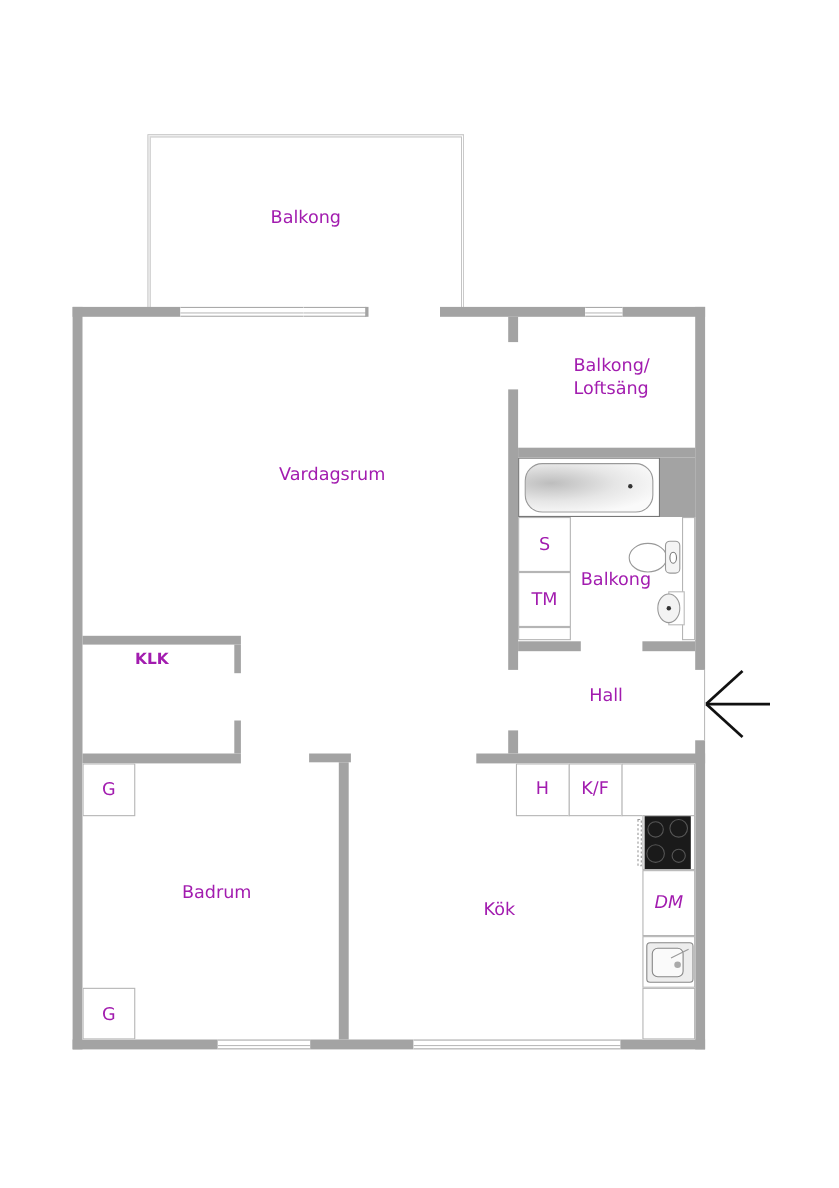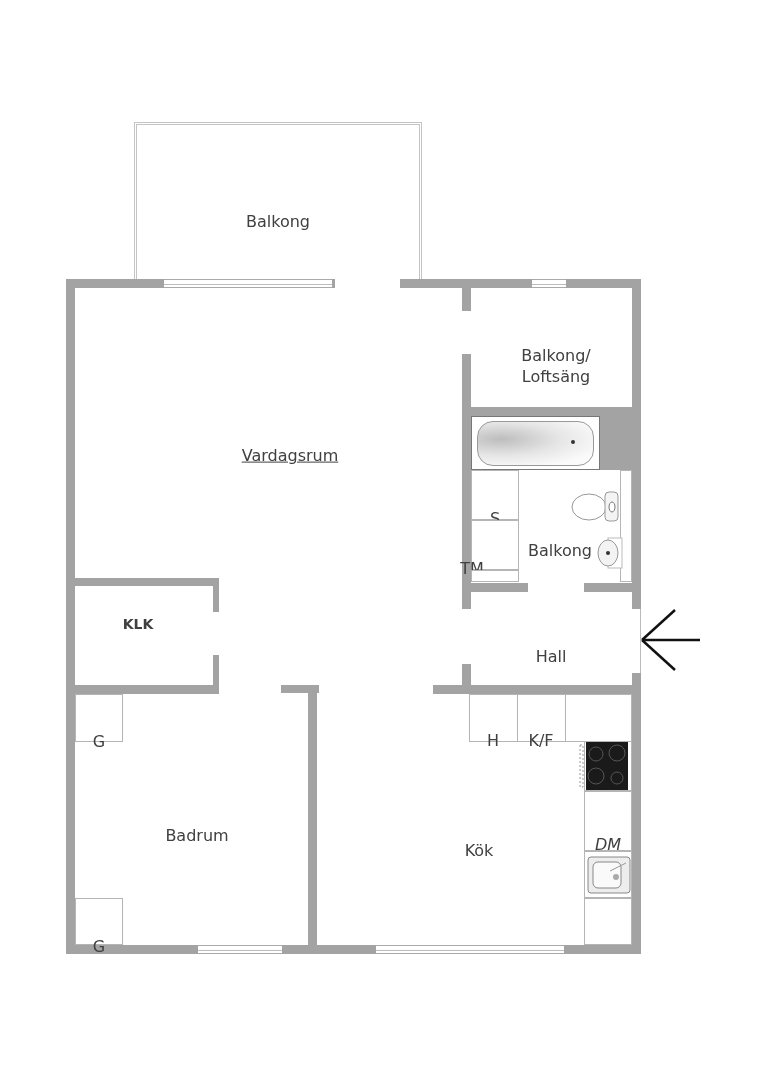--- a/index.html
+++ b/index.html
@@ -2,21 +2,21 @@
 <html><head>
 <meta charset="utf-8">
 <style>
   html, body { margin: 0; padding: 0; background: #ffffff; }
   body { width: 763px; height: 1080px; position: relative; overflow: hidden;
          font-family: "DejaVu Sans", "Liberation Sans", sans-serif; color: #222; }
   .wall { position: absolute; background: #a3a3a3; }
   .fix { position: absolute; border: 1px solid #b5b5b5; background: #fff; box-sizing: border-box; }
   .win { position: absolute; background: #fff; box-sizing: border-box; border-top: 1px solid #aaa; border-bottom: 1px solid #aaa; }
   .win::after { content: ""; position: absolute; left: 0; right: 0; top: 50%; border-top: 1px solid #bbb; }
-  .label { position: absolute; font-size: 16px; color: #404040; text-align: center; white-space: nowrap; transform: translate(-50%, -50%); line-height: 1.3; margin-top: 24px; }
+  .label { position: absolute; font-size: 16px; color: #a21caf; white-space: nowrap; transform: translate(-50%, -50%); line-height: 1.3; }
   .klk { font-size: 14px; font-weight: bold; }
   svg { position: absolute; overflow: visible; }
 </style>
 </head>
 <body>
 
 <div style="position:absolute;left:134px;top:122px;width:288px;height:158px;border:3px double #c4c4c4;border-bottom:none;box-sizing:border-box;"></div>
 <div class="label" style="left:278px;top:198px;">Balkong</div>
 
 <div class="wall" style="left:66px;top:279px;width:98px;height:9px;"></div>
@@ -48,21 +48,21 @@
 </div>
 
 <div style="position:absolute;left:471px;top:416px;width:129px;height:54px;border:1px solid #777;box-sizing:border-box;background:#fff;">
   <div style="position:absolute;left:5px;top:4px;width:115px;height:43px;border-radius:16px;border:1px solid #999;background:radial-gradient(ellipse at 20% 40%, #bdbdbd 0%, #e6e6e6 45%, #fafafa 80%);"></div>
   <div style="position:absolute;left:99px;top:23px;width:4px;height:4px;border-radius:50%;background:#333;"></div>
 </div>
 
 <div class="fix" style="left:471px;top:470px;width:48px;height:50px;"></div>
 <div class="label" style="left:495px;top:495px;">S</div>
 <div class="fix" style="left:471px;top:520px;width:48px;height:50px;"></div>
-<div class="label" style="left:472px;top:545px;">TM</div>
+<div class="label" style="left:495px;top:545px;">TM</div>
 <div class="fix" style="left:471px;top:570px;width:48px;height:12px;"></div>
 <div class="fix" style="left:620px;top:470px;width:12px;height:112px;"></div>
 <div class="label" style="left:560px;top:527px;">Balkong</div>
 
 <svg style="left:572px;top:490px;" width="50" height="34">
   <ellipse cx="17" cy="17" rx="17" ry="13" fill="#fff" stroke="#999"></ellipse>
   <rect x="33" y="2" width="13" height="29" rx="4" fill="#f4f4f4" stroke="#999"></rect>
   <ellipse cx="40" cy="17" rx="3" ry="5" fill="#fff" stroke="#777"></ellipse>
 </svg>
 <svg style="left:596px;top:538px;" width="26" height="30">
@@ -116,15 +116,15 @@
 <div class="fix" style="left:584px;top:791px;width:48px;height:60px;"></div>
 <div class="label" style="left:608px;top:821px;font-style:italic;">DM</div>
 <div class="fix" style="left:584px;top:851px;width:48px;height:47px;"></div>
 <svg style="left:588px;top:857px;" width="42" height="36">
   <rect x="0" y="0" width="42" height="36" rx="3" fill="#ededed" stroke="#888"></rect>
   <rect x="5" y="5" width="28" height="26" rx="5" fill="#fafafa" stroke="#888"></rect>
   <circle cx="28" cy="20" r="3" fill="#aaa"></circle>
   <line x1="22" y1="14" x2="38" y2="6" stroke="#999"></line>
 </svg>
 <div class="fix" style="left:584px;top:898px;width:48px;height:47px;"></div>
-<div class="label" style="left:479px;top:827px;">Kök</div>
+<div class="label" style="left:454px;top:827px;">Kök</div>
 
-<div class="label" style="left:290px;top:432px;text-decoration:underline;">Vardagsrum</div>
+<div class="label" style="left:302px;top:432px;">Vardagsrum</div>
 
 </body></html>

